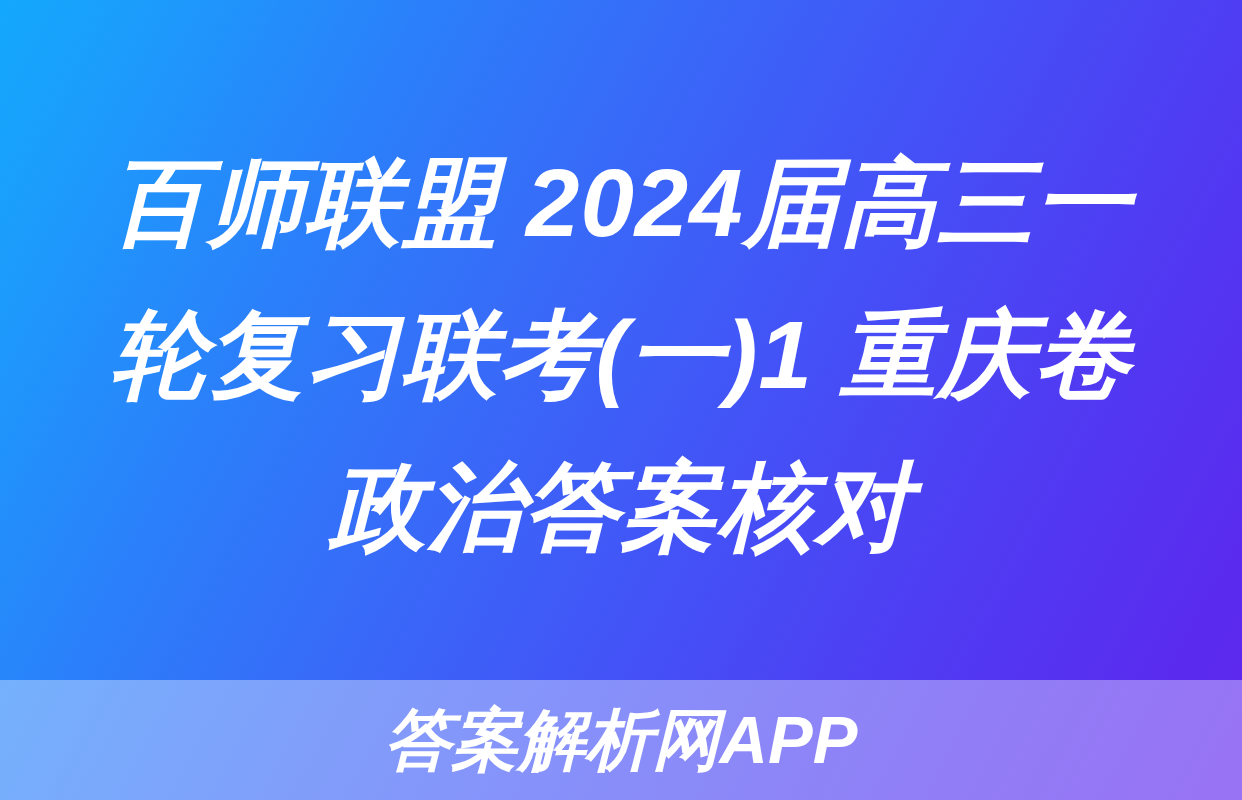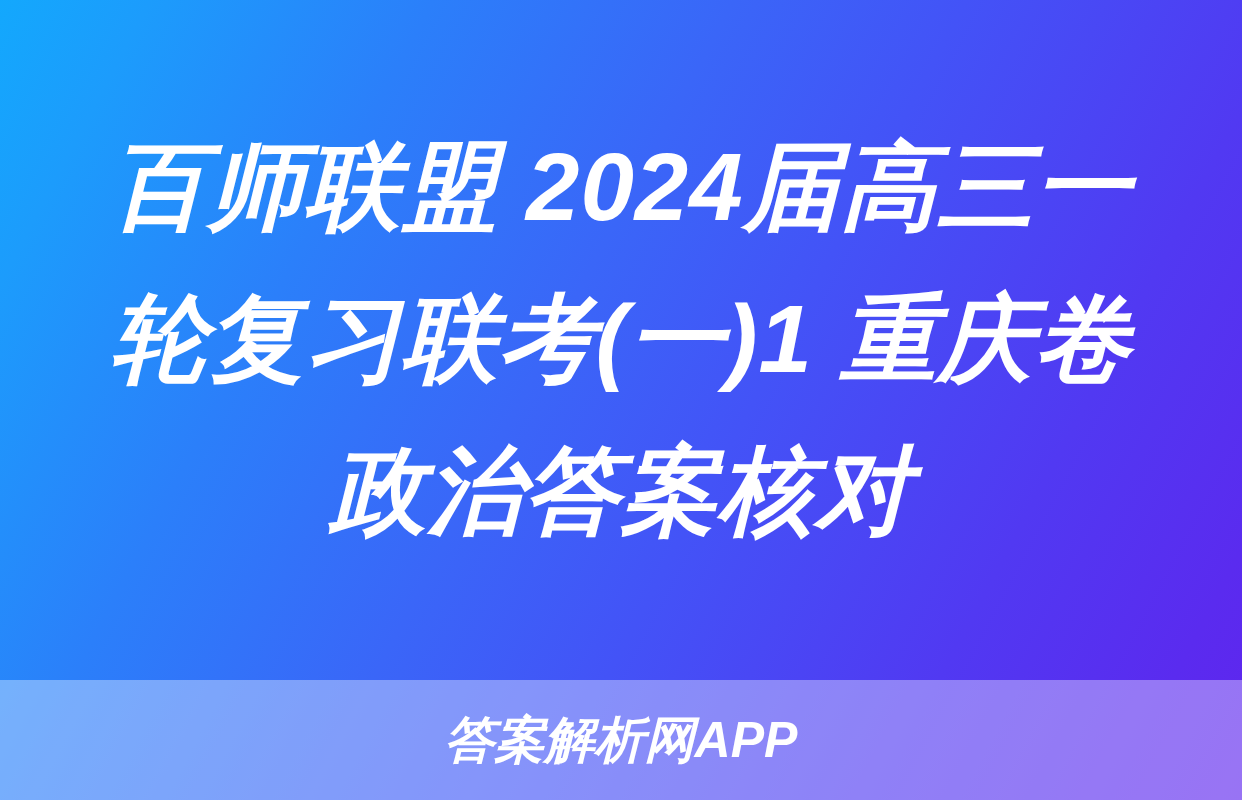--- a/index.html
+++ b/index.html
@@ -22,21 +22,21 @@
         #4353F7 58%,
         #5139F2 78%,
         #5A2BEF 92%,
         #5F25EE 100%);
   }
 
   
   .hero {
     position: absolute;
     left: 0;
-    top: 0;
+    top: 16px;
     width: 1242px;
     height: 680px;
     display: flex;
     align-items: center;
     justify-content: center;
     box-sizing: border-box;
     padding: 0 70px;
   }
 
   .hero-title {
@@ -62,21 +62,21 @@
     height: 120px;
     display: flex;
     align-items: center;
     justify-content: center;
     background: rgba(255, 255, 255, 0.36);
   }
 
   .watermark-text {
     margin: 0;
     color: #ffffff;
-    font-size: 50px;
+    font-size: 67px;
     line-height: 50px;
     font-weight: 700;
     font-style: italic;
     letter-spacing: 0px;
     white-space: nowrap;
     text-align: right;
   }
 </style>
 </head>
 <body>

